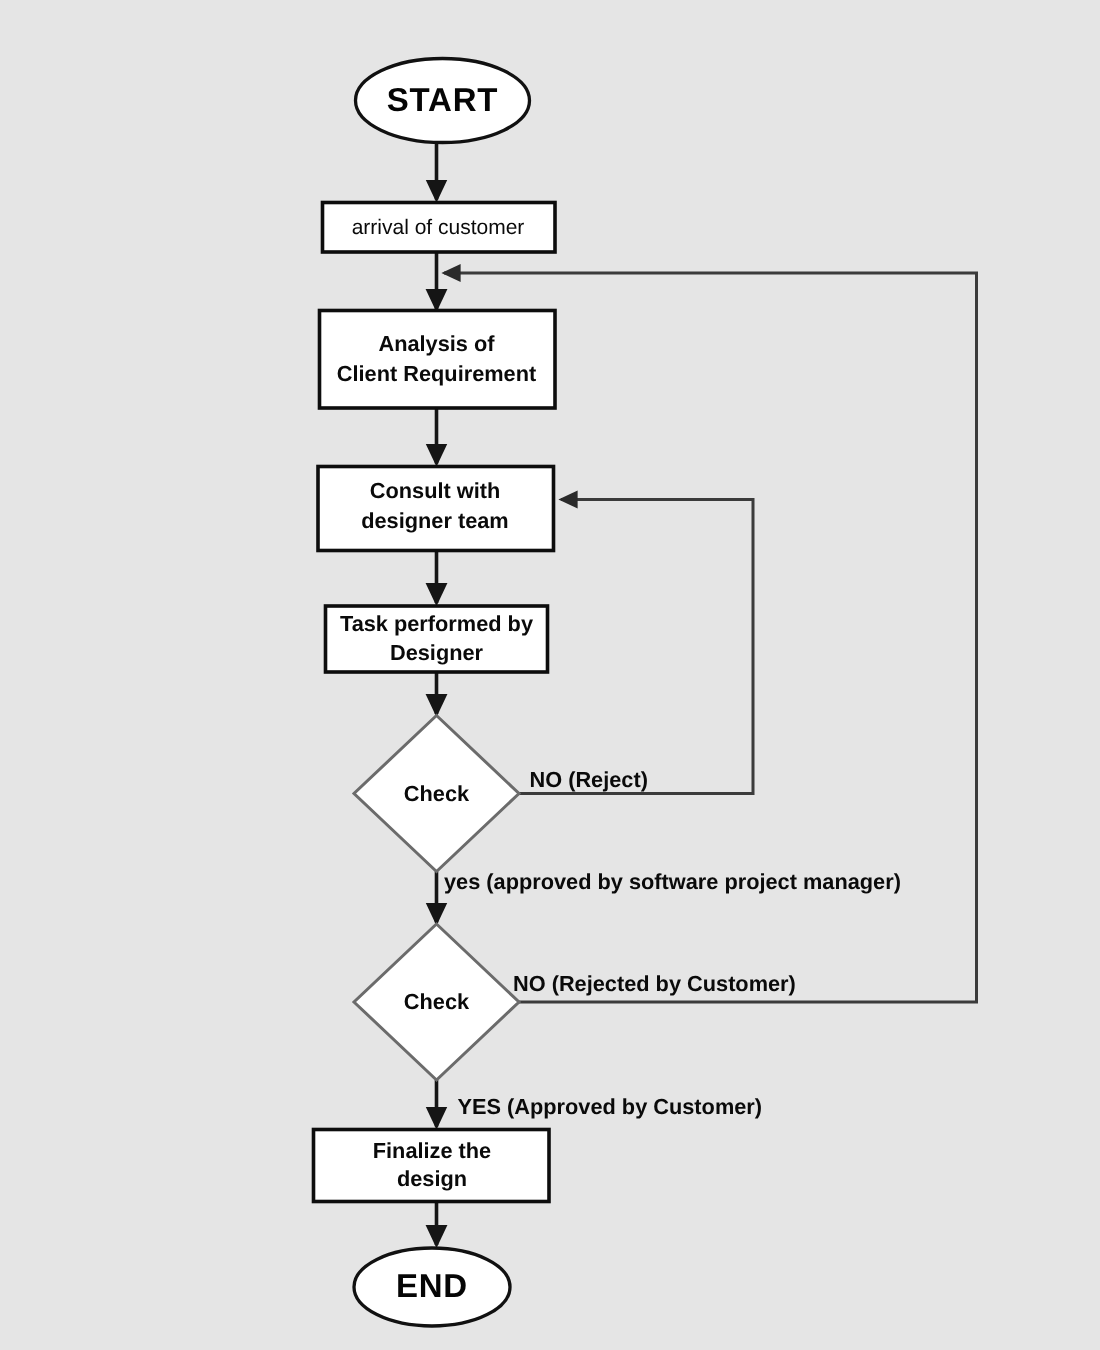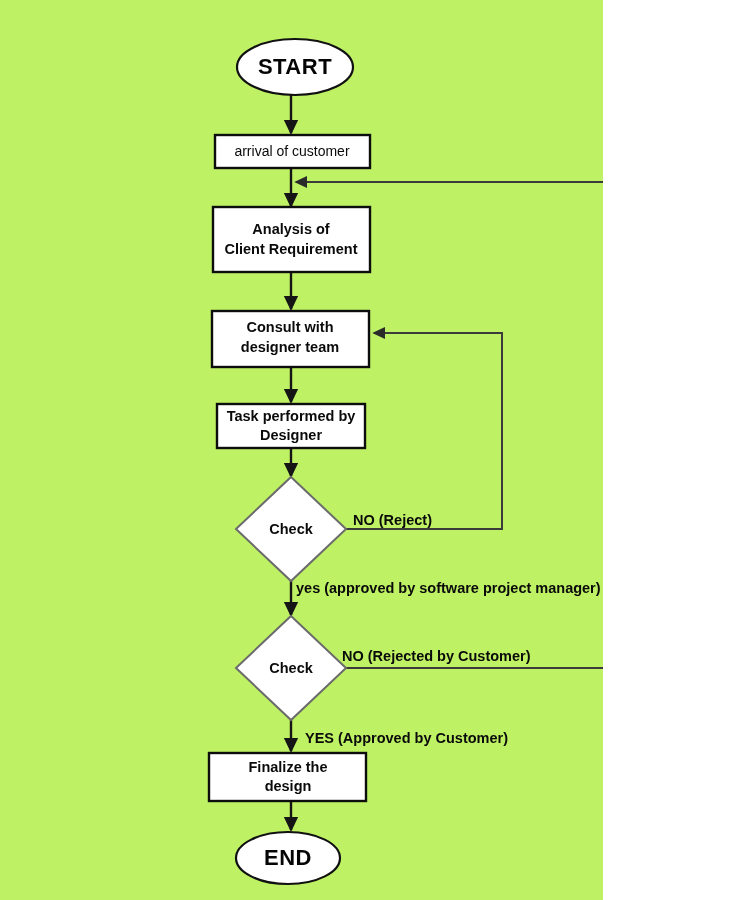--- a/index.html
+++ b/index.html
@@ -2,23 +2,23 @@
 <html><head>
 <meta charset="utf-8">
 <style>
   html, body {
     margin: 0;
     padding: 0;
     background: #ffffff;
   }
   #page {
     position: relative;
-    width: 603px;
+    width: 733px;
     height: 900px;
-    background: #bef264;
+    background: #e5e5e5;
     font-family: "Liberation Sans", sans-serif;
     overflow: hidden;
   }
   svg#flow {
     position: absolute;
     top: 0;
     left: 0;
     width: 733px;
     height: 900px;
     display: block;

